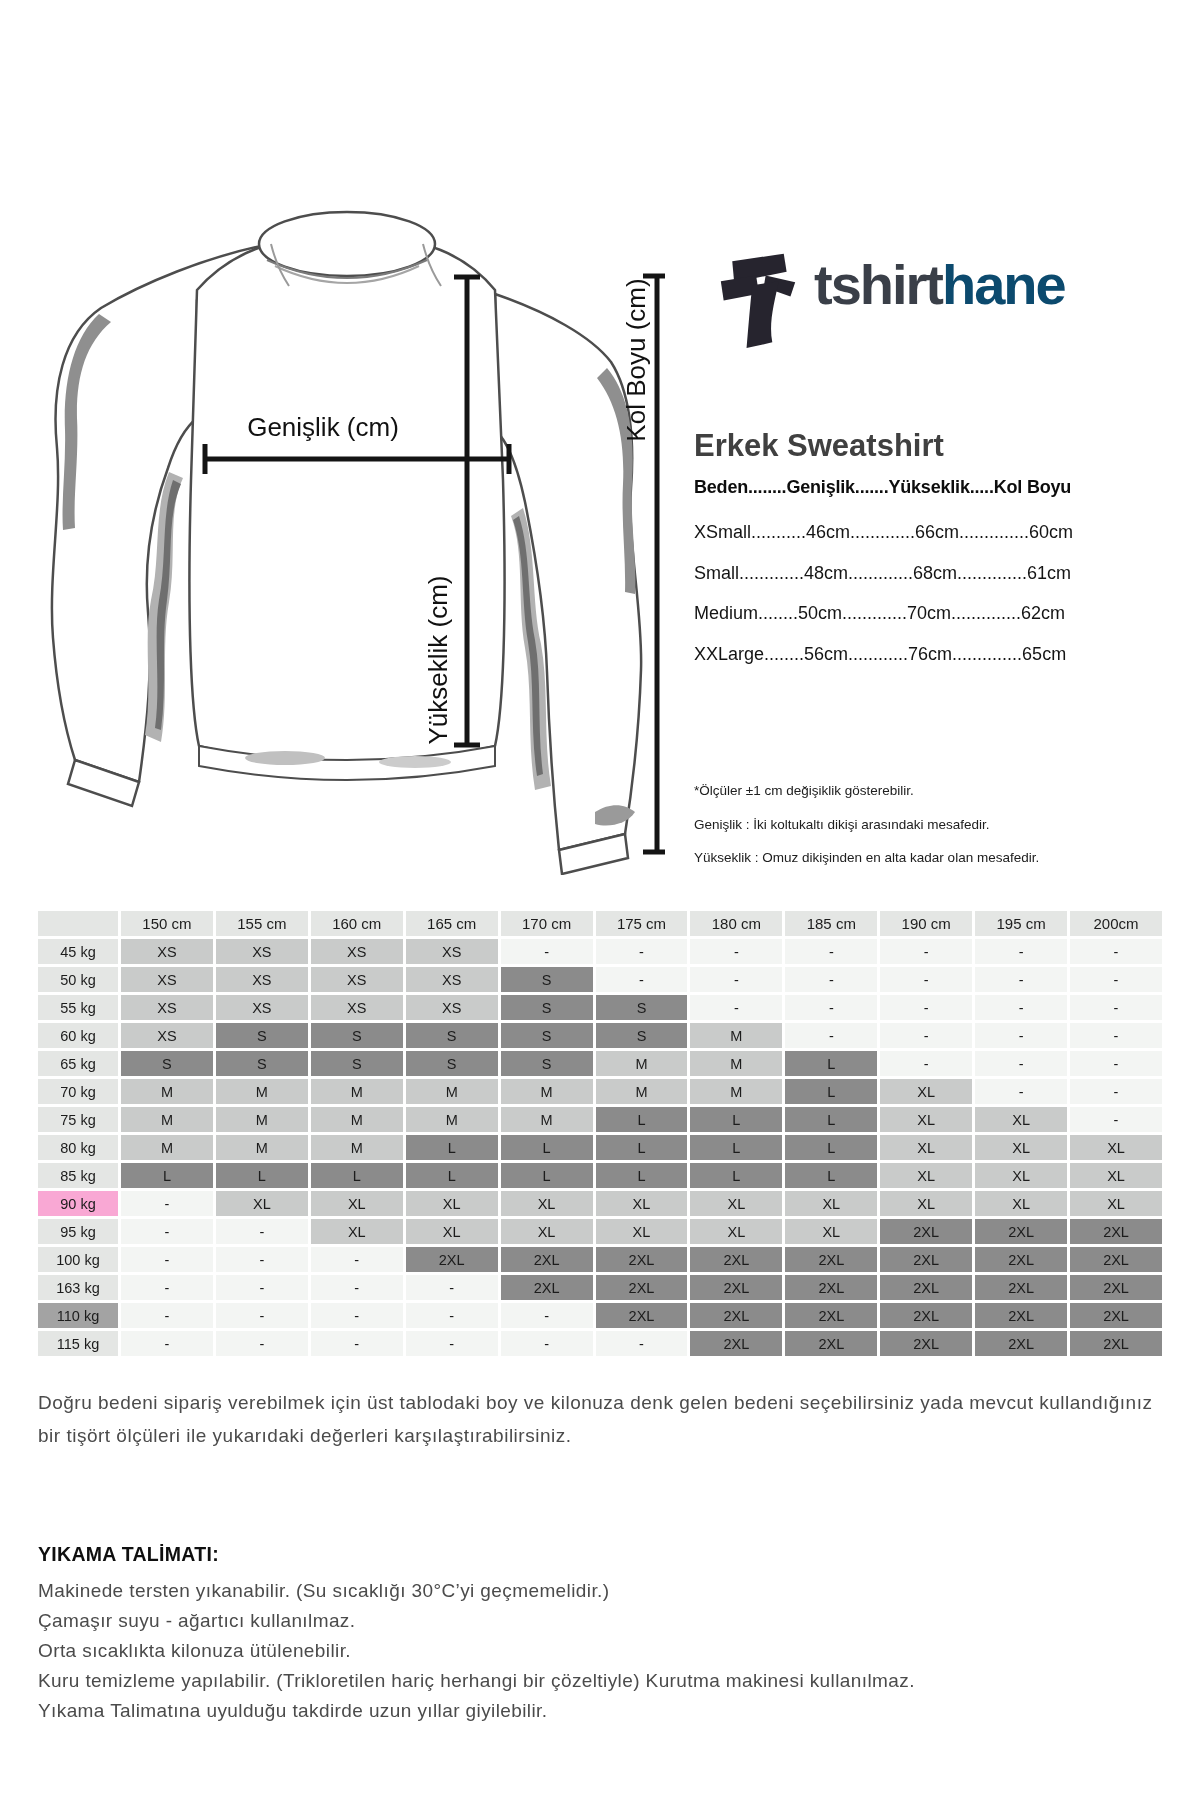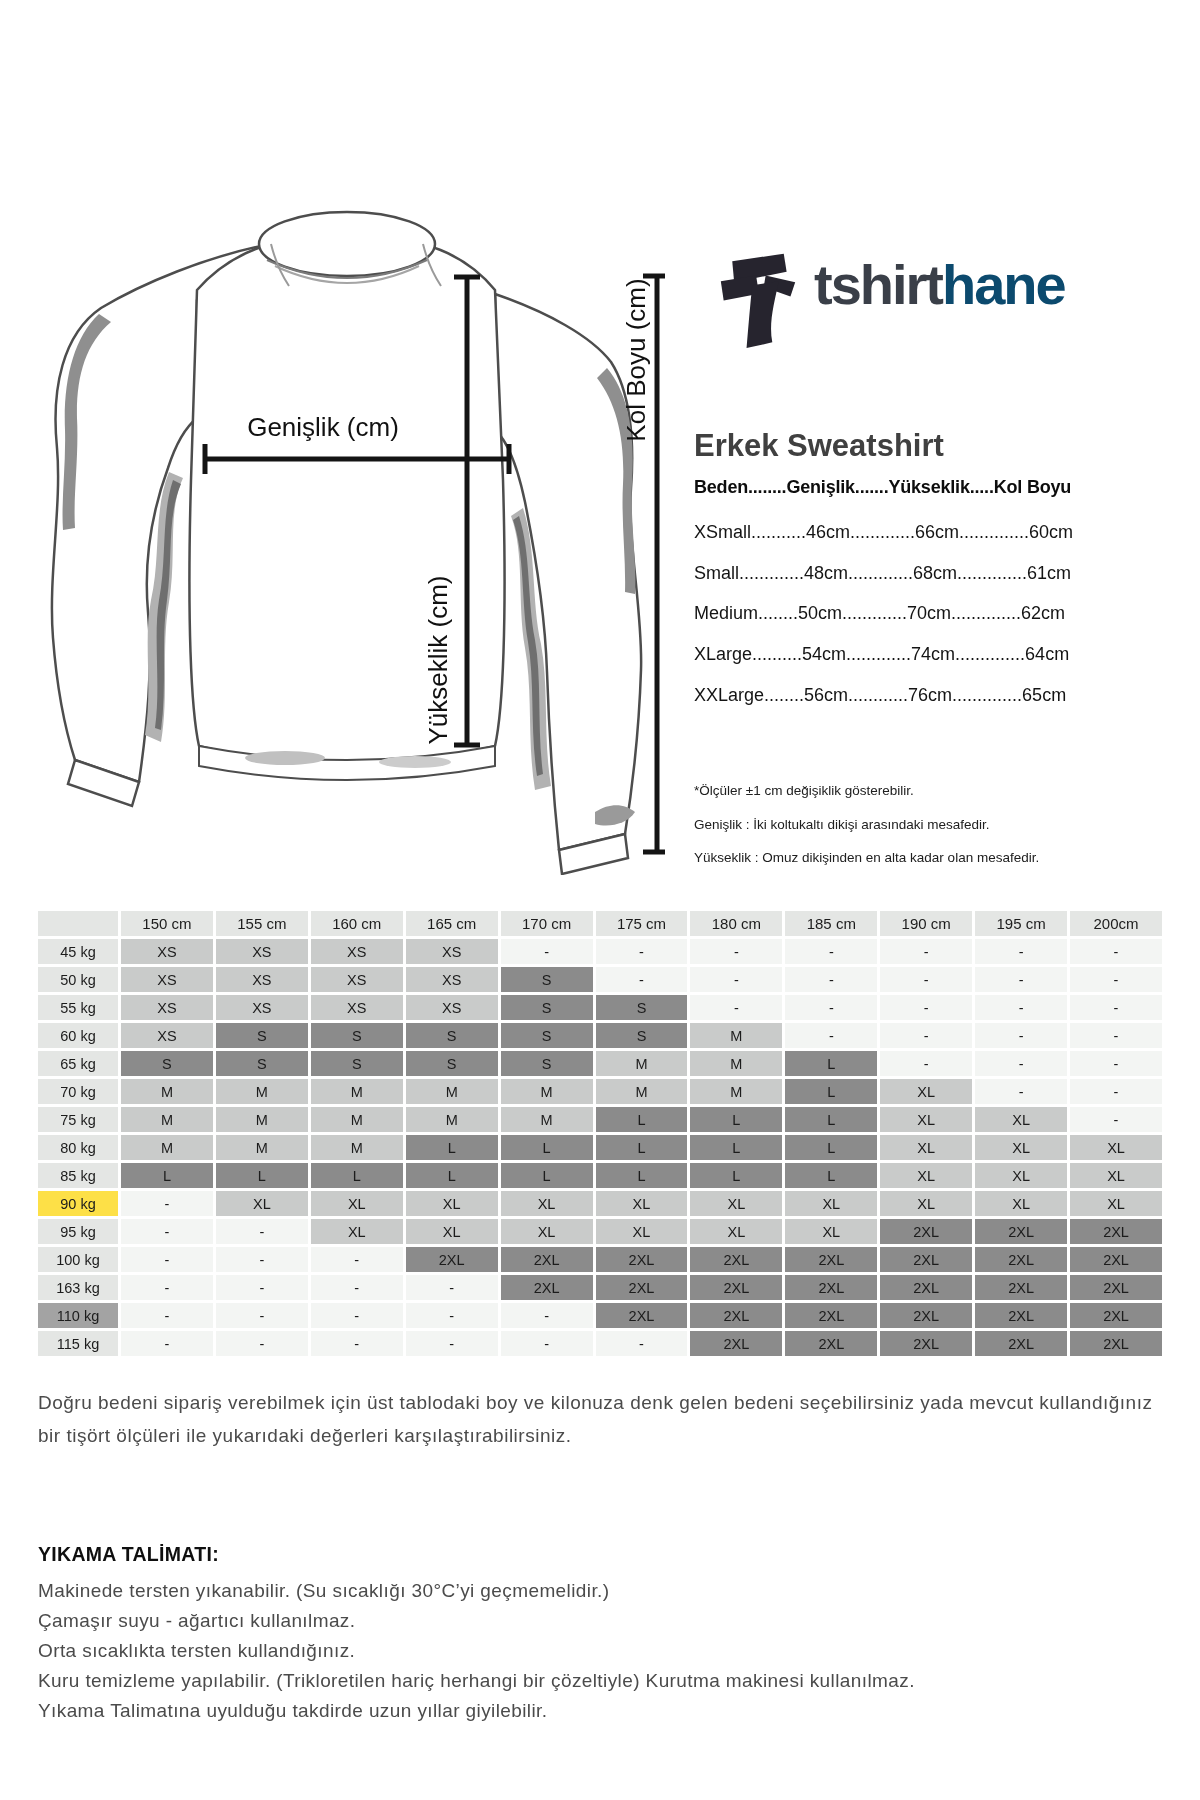--- a/index.html
+++ b/index.html
@@ -94,21 +94,20 @@
   <div class="abs" id="logo-text">
     <span class="dark" style="color: rgb(58, 63, 72);">tshirt</span><span class="gray" style="color: #0c4a6e;">hane</span>
   </div>
 
   <div class="abs" id="product-title" style="color: #404040;">Erkek Sweatshirt</div>
   <div class="abs" id="size-header">Beden........Genişlik.......Yükseklik.....Kol Boyu</div>
   <div class="abs" id="size-rows">
     <div>XSmall...........46cm.............66cm..............60cm</div>
     <div>Small.............48cm.............68cm..............61cm</div>
     <div>Medium........50cm.............70cm..............62cm</div>
-    <div>XLarge..........54cm.............74cm..............64cm</div>
     <div>XXLarge........56cm............76cm..............65cm</div>
   </div>
   <div class="abs" id="size-notes">
     <div>*Ölçüler ±1 cm değişiklik gösterebilir.</div>
     <div>Genişlik : İki koltukaltı dikişi arasındaki mesafedir.</div>
     <div>Yükseklik : Omuz dikişinden en alta kadar olan mesafedir.</div>
   </div>
 
   <div class="abs" id="matrix-wrap">
     <table id="matrix">
@@ -250,21 +249,21 @@
             <td style="background: rgb(139, 139, 139);">L</td>
             <td style="background: rgb(139, 139, 139);">L</td>
             <td style="background: rgb(139, 139, 139);">L</td>
             <td style="background: rgb(139, 139, 139);">L</td>
             <td style="background: rgb(139, 139, 139);">L</td>
             <td style="background: rgb(201, 203, 202);">XL</td>
             <td style="background: rgb(201, 203, 202);">XL</td>
             <td style="background: rgb(201, 203, 202);">XL</td>
           </tr>
           <tr>
-            <td style="background: #fde047;">90 kg</td>
+            <td style="background: #f9a8d4;">90 kg</td>
             <td style="background: rgb(243, 245, 243);">-</td>
             <td style="background: rgb(201, 203, 202);">XL</td>
             <td style="background: rgb(201, 203, 202);">XL</td>
             <td style="background: rgb(201, 203, 202);">XL</td>
             <td style="background: rgb(201, 203, 202);">XL</td>
             <td style="background: rgb(201, 203, 202);">XL</td>
             <td style="background: rgb(201, 203, 202);">XL</td>
             <td style="background: rgb(201, 203, 202);">XL</td>
             <td style="background: rgb(201, 203, 202);">XL</td>
             <td style="background: rgb(201, 203, 202);">XL</td>
@@ -345,18 +344,18 @@
   </div>
 
   <div class="abs" id="footer-paragraph">
     <div>Doğru bedeni sipariş verebilmek için üst tablodaki  boy ve kilonuza denk gelen bedeni seçebilirsiniz yada mevcut kullandığınız</div>
     <div>bir tişört ölçüleri ile yukarıdaki değerleri karşılaştırabilirsiniz.</div>
   </div>
   <div class="abs" id="care-title">YIKAMA TALİMATI:</div>
   <div class="abs" id="care-lines">
     <div>Makinede tersten yıkanabilir. (Su sıcaklığı 30°C’yi geçmemelidir.)</div>
     <div>Çamaşır suyu - ağartıcı kullanılmaz.</div>
-    <div>Orta sıcaklıkta tersten kullandığınız.</div>
+    <div>Orta sıcaklıkta kilonuza ütülenebilir.</div>
     <div>Kuru temizleme yapılabilir. (Trikloretilen hariç herhangi bir çözeltiyle) Kurutma makinesi kullanılmaz.</div>
     <div>Yıkama Talimatına uyulduğu takdirde uzun yıllar giyilebilir.</div>
   </div>
 
 </div>
 
 </body></html>

